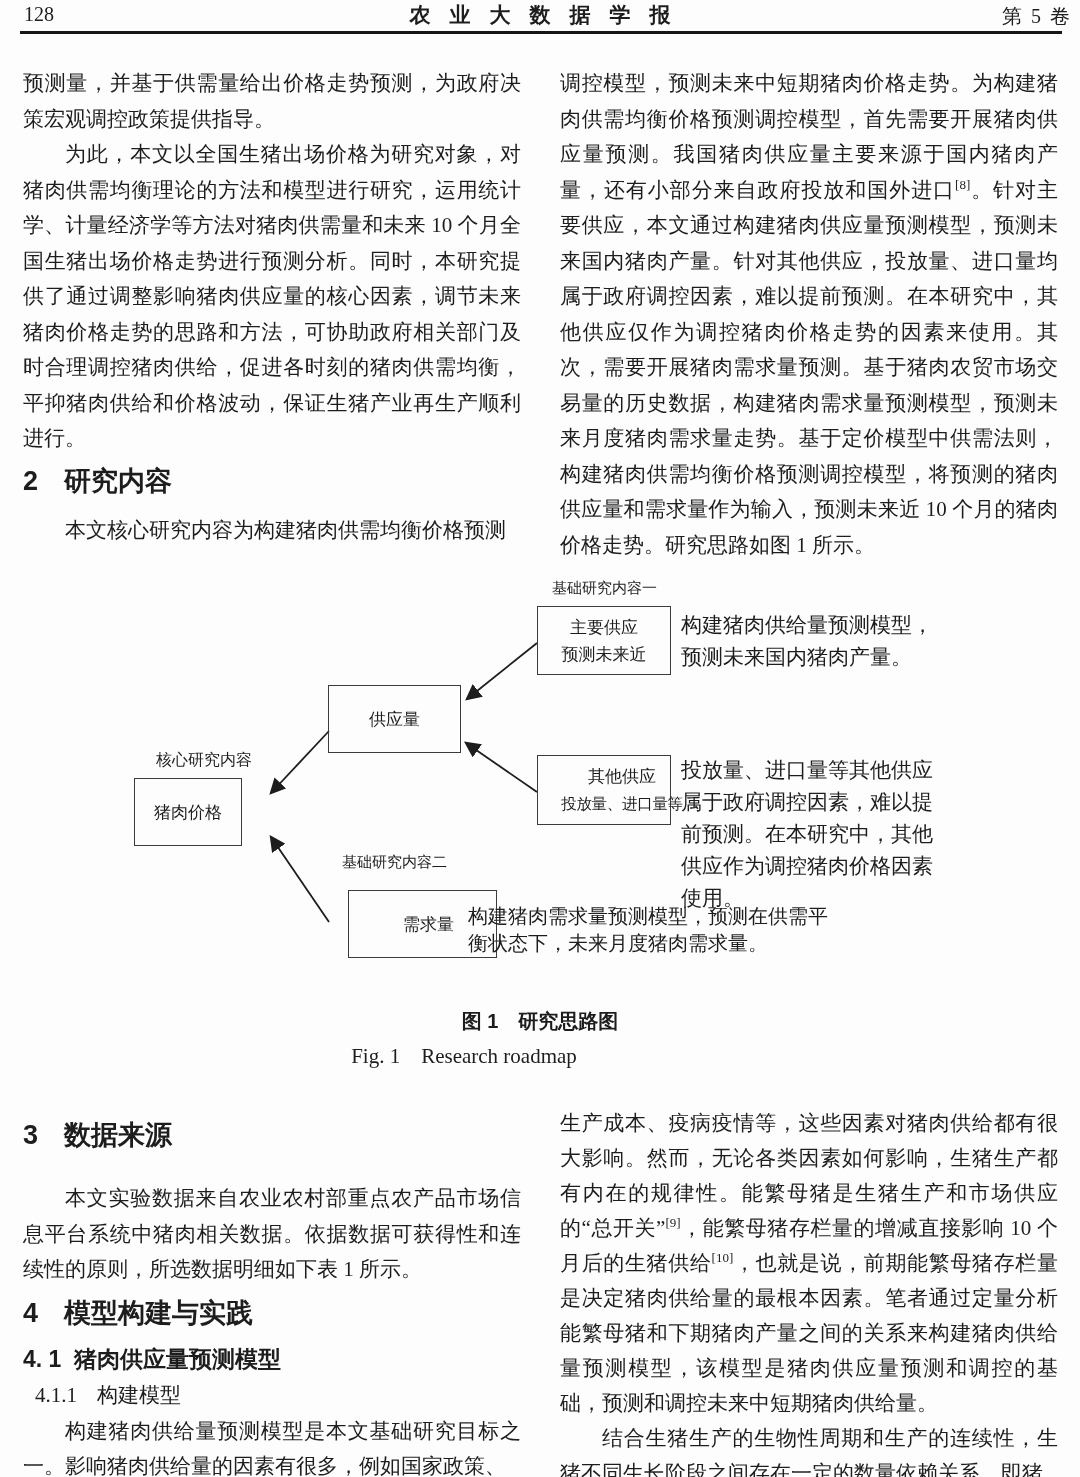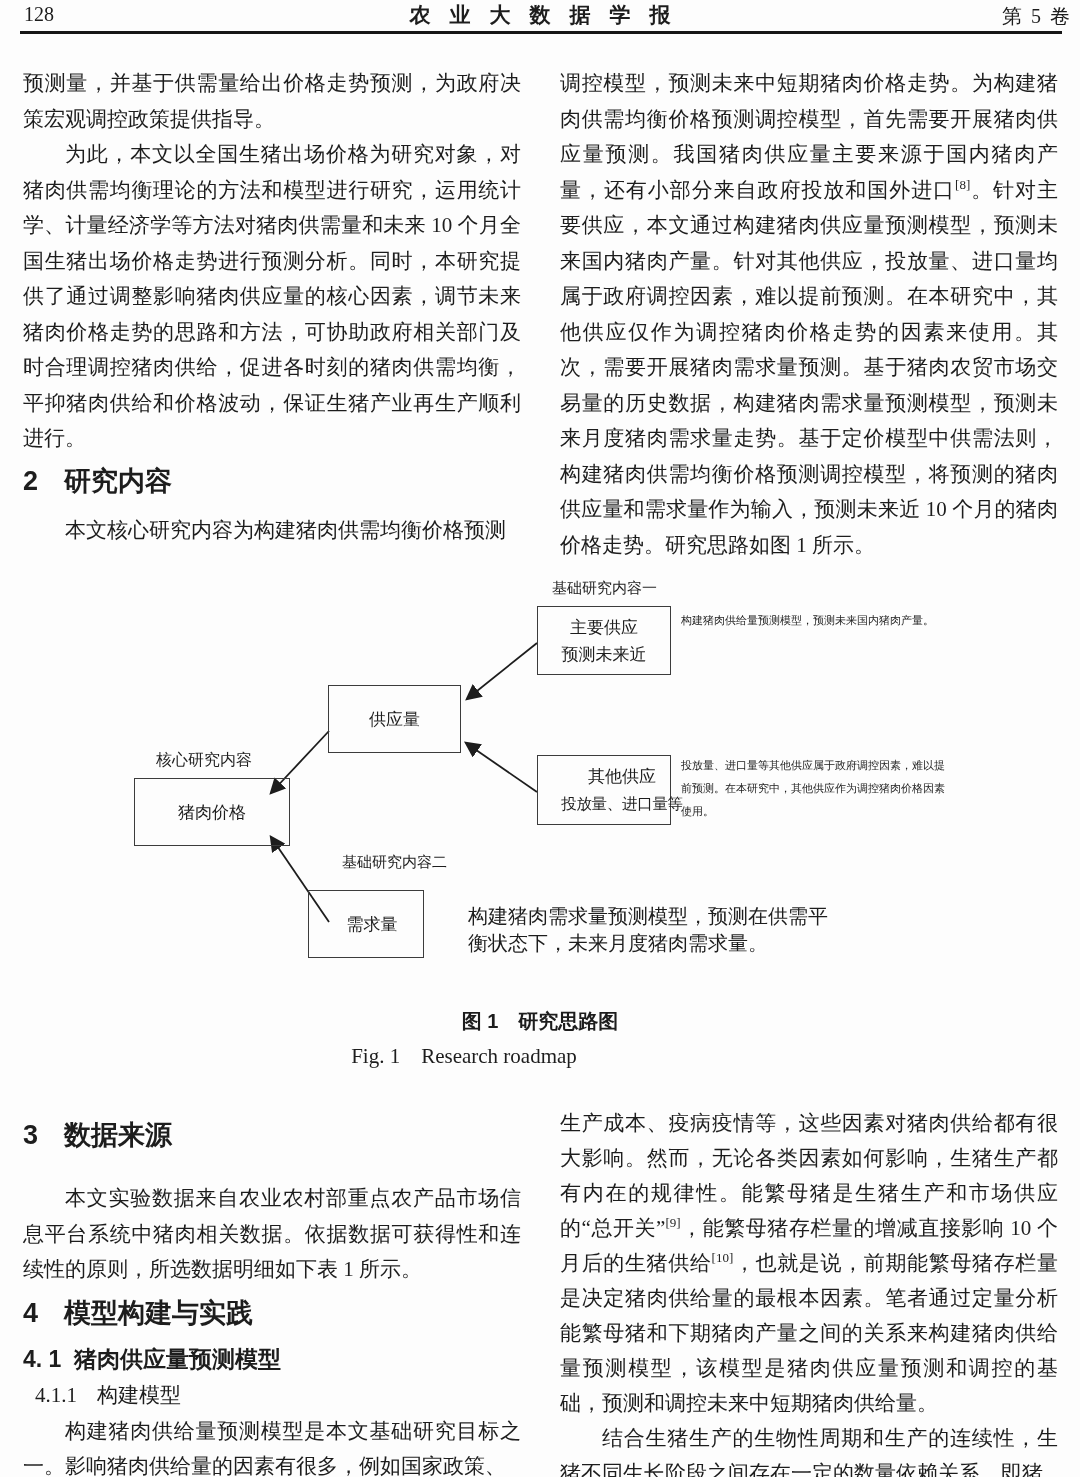--- a/index.html
+++ b/index.html
@@ -37,21 +37,21 @@
   .lc-bottom .para2{margin-top:7px;}
   
   .figure{position:absolute;left:0;top:560px;width:1080px;height:460px;}
   .figure svg{position:absolute;left:0;top:0;}
   .fbox{position:absolute;border:1.5px solid #3c3c3c;background:transparent;
     display:flex;flex-direction:column;align-items:center;justify-content:center;
     font-size:17px;line-height:27px;text-align:center;box-sizing:border-box;}
   .fbox .small{font-size:15.5px;letter-spacing:-0.3px;white-space:nowrap;}
   .flabel{position:absolute;font-size:15px;white-space:nowrap;}
   .flabel.core{font-size:16px;}
-  .fann{position:absolute;font-size:11px;line-height:23px;text-align:left;}
+  .fann{position:absolute;font-size:21px;line-height:32px;text-align:left;}
   .fann.big{font-size:20px;line-height:27px;}
   .fig-cap-zh{position:absolute;left:0;top:1008px;width:1080px;text-align:center;
     font-family:"Liberation Sans","DejaVu Sans",sans-serif;font-weight:bold;font-size:20px;}
   .fig-cap-en{position:absolute;left:0;top:1042px;width:928px;text-align:center;font-size:21px;}
 </style>
 </head>
 <body>
 
 <div class="hdr-pagenum">128</div>
 <div class="hdr-journal">农业大数据学报</div>
@@ -89,32 +89,32 @@
     <div>主要供应</div>
     <div>预测未来近</div>
   </div>
   <div class="fann" style="left:681px;top:49px;width:264px;">构建猪肉供给量预测模型，预测未来国内猪肉产量。</div>
 
   <div class="fbox" style="left:328px;top:125px;width:133px;height:68px;">
     <div>供应量</div>
   </div>
 
   <div class="flabel core" style="left:156px;top:190px;">核心研究内容</div>
-  <div class="fbox" style="left:134px;top:218px;width:156px;height:68px;">
+  <div class="fbox" style="left:134px;top:218px;width:108px;height:68px;">
     <div>猪肉价格</div>
   </div>
 
   <div class="fbox" style="left:537px;top:195px;width:134px;height:70px;padding-left:36px;">
     <div>其他供应</div>
     <div class="small">投放量、进口量等</div>
   </div>
   <div class="fann" style="left:681px;top:194px;width:268px;">投放量、进口量等其他供应属于政府调控因素，难以提前预测。在本研究中，其他供应作为调控猪肉价格因素使用。</div>
 
   <div class="flabel" style="left:342px;top:293px;">基础研究内容二</div>
-  <div class="fbox" style="left:308px;top:330px;width:116px;height:68px;padding-left:12px;">
+  <div class="fbox" style="left:348px;top:330px;width:149px;height:68px;padding-left:12px;">
     <div>需求量</div>
   </div>
   <div class="fann big" style="left:468px;top:343px;width:360px;">构建猪肉需求量预测模型，预测在供需平衡状态下，未来月度猪肉需求量。</div>
 </div>
 
 <div class="fig-cap-zh">图 1　研究思路图</div>
 <div class="fig-cap-en">Fig. 1　Research roadmap</div>
 
 <div class="col lc-bottom" style="left:23px;top:1120px;">
   <div class="h2">

